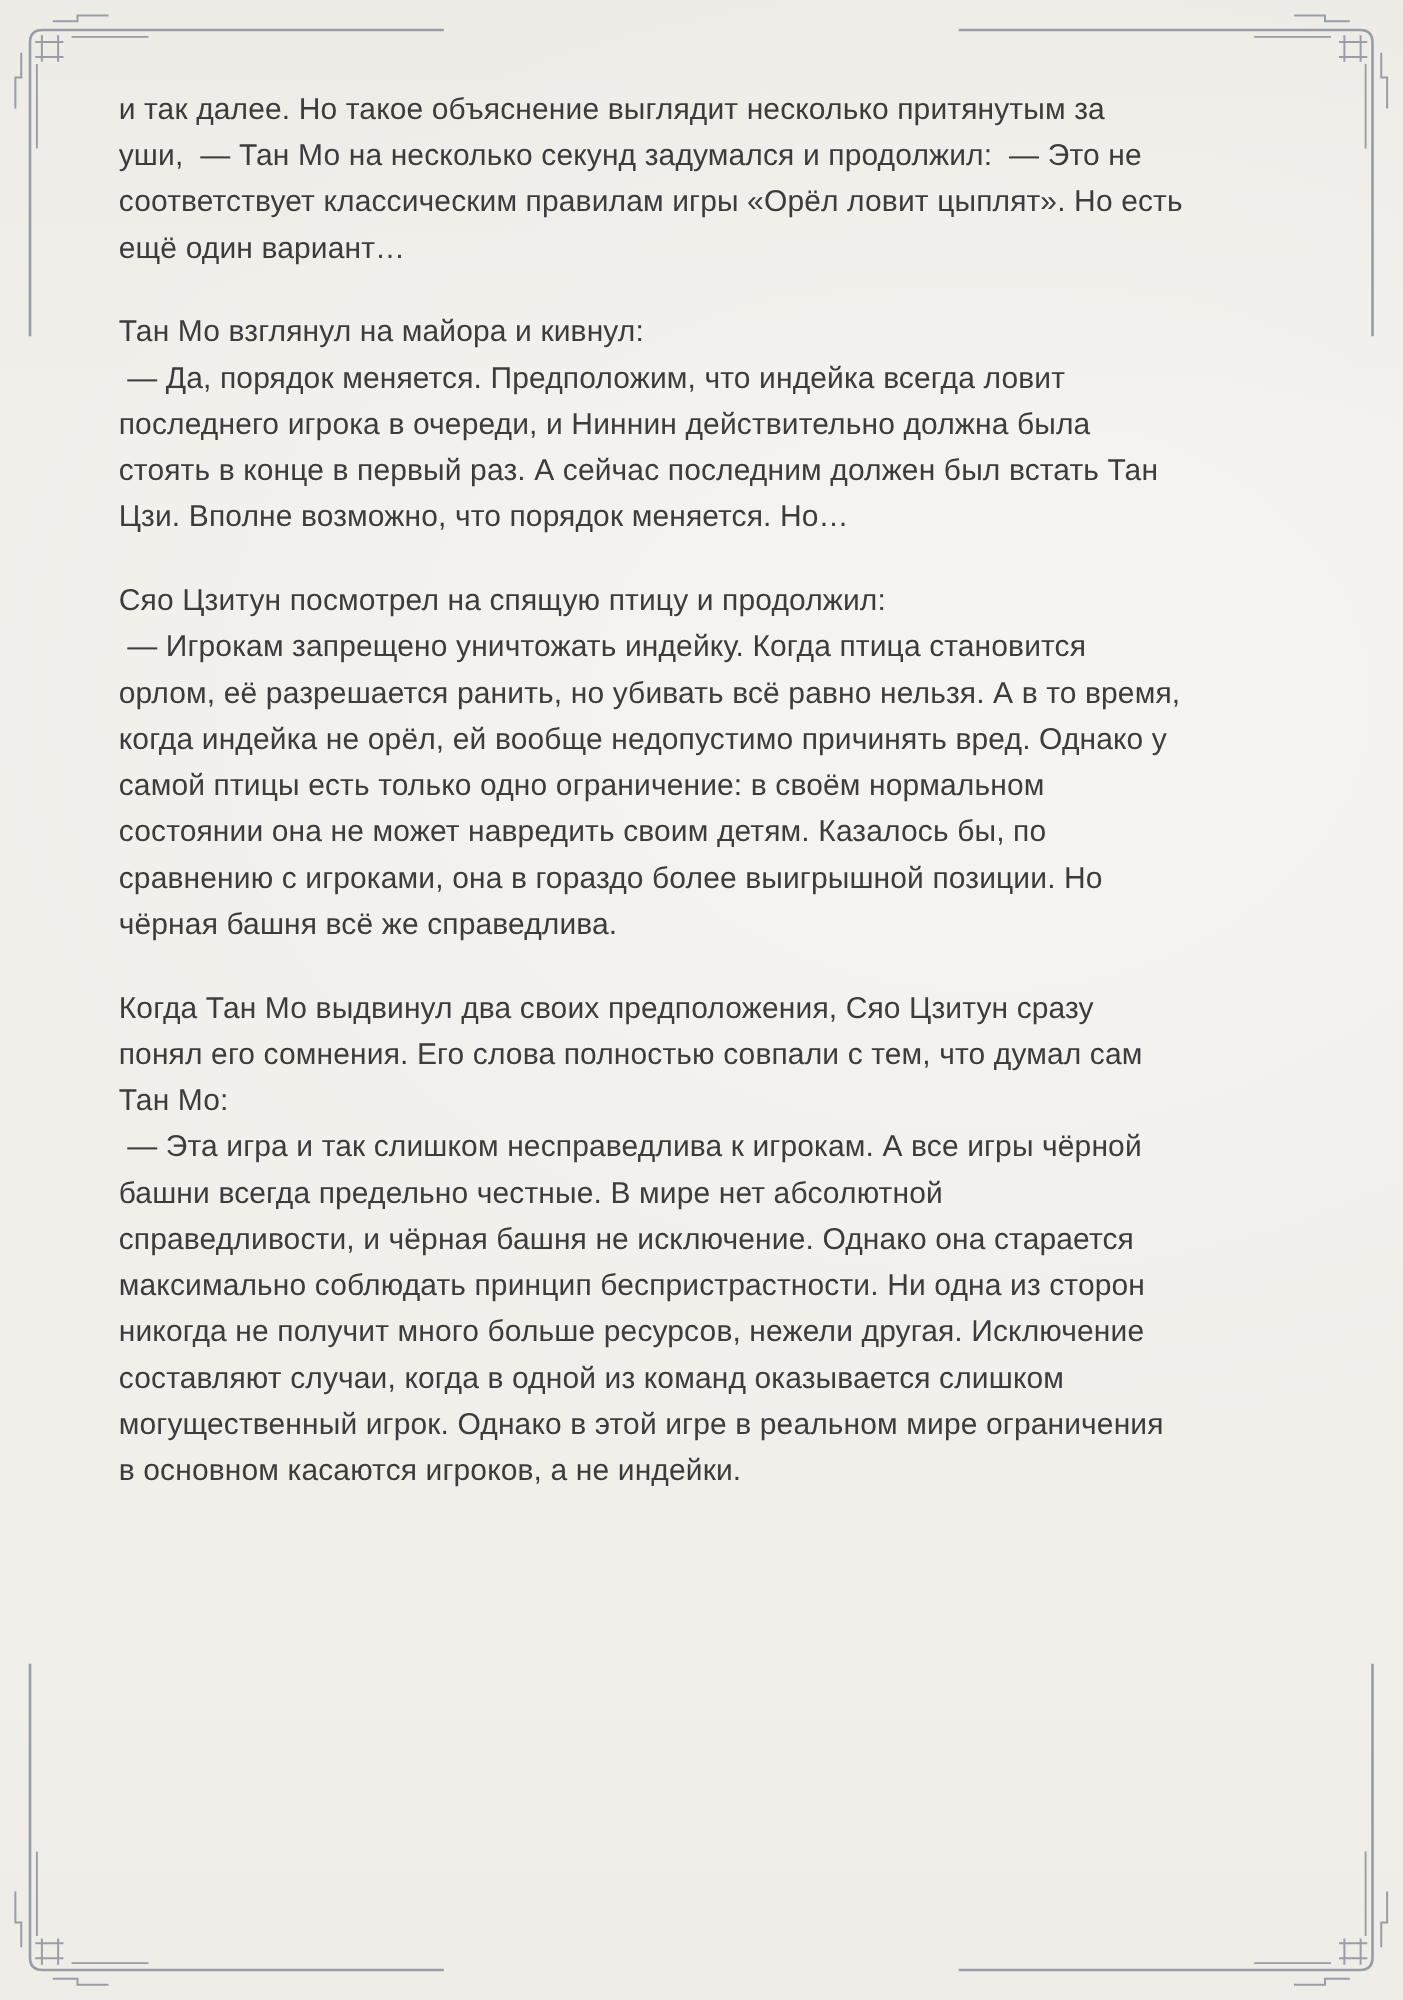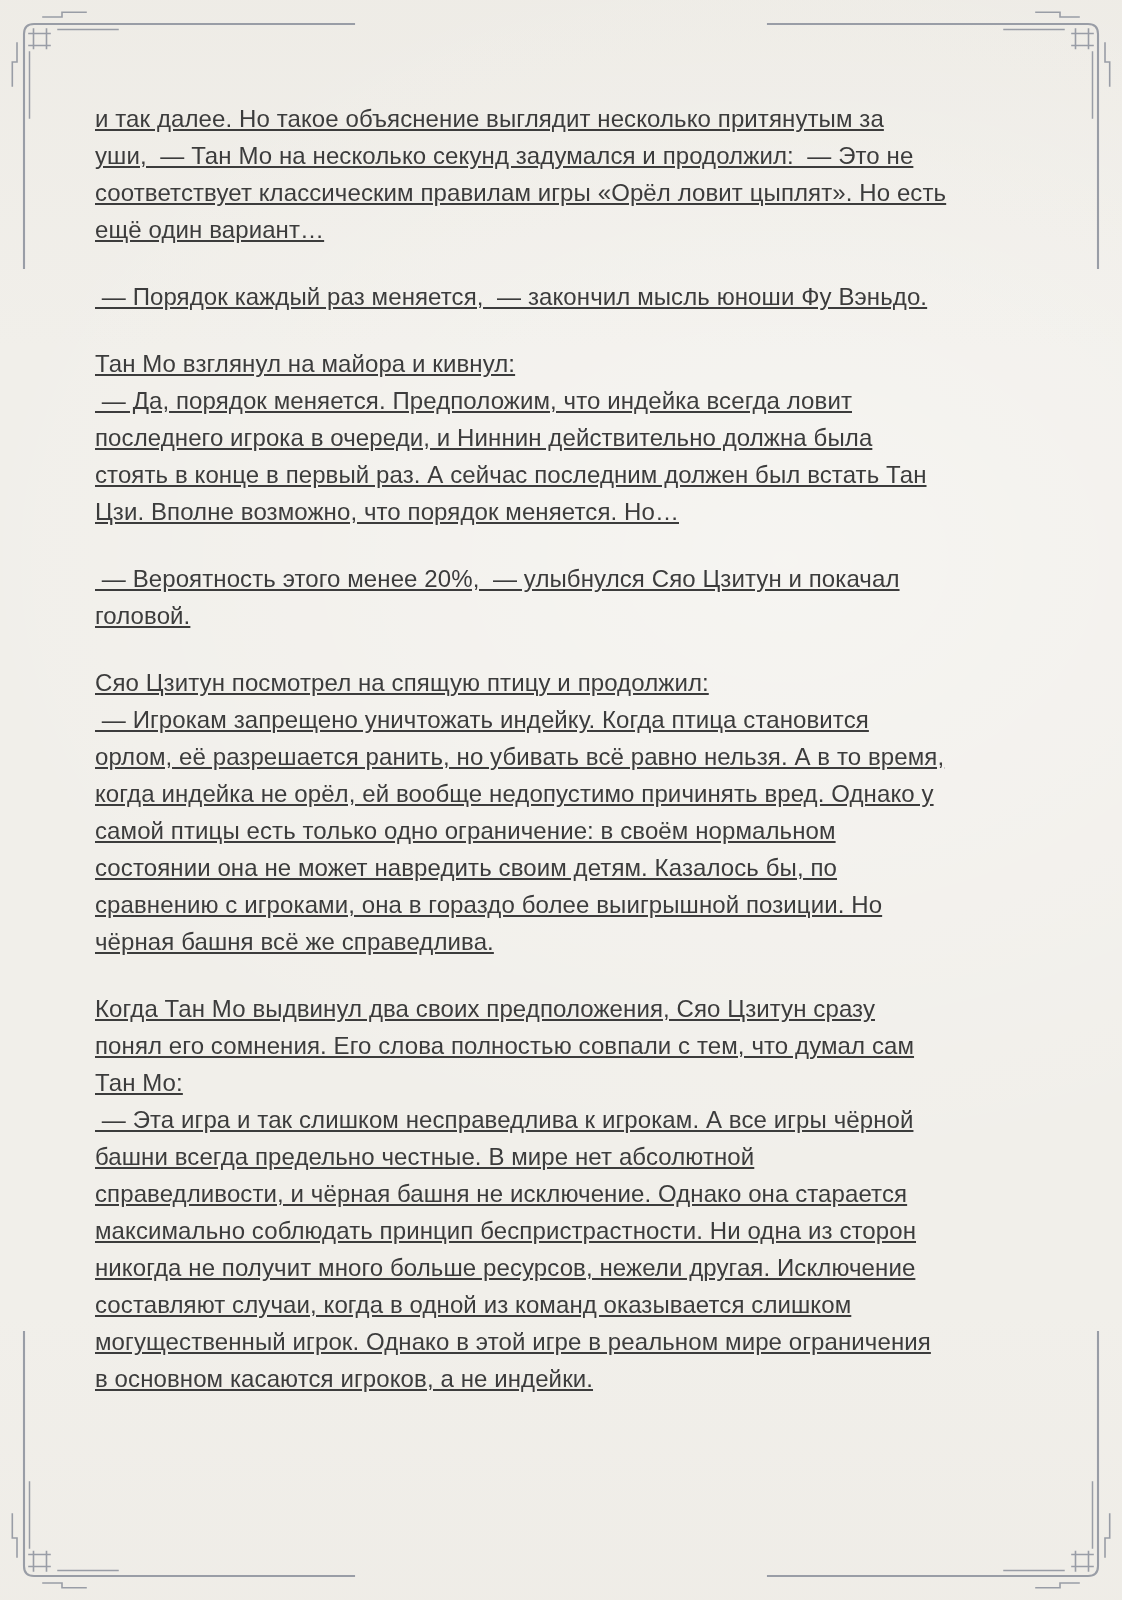--- a/index.html
+++ b/index.html
@@ -21,27 +21,26 @@
   .frame-svg {
     position: absolute;
     left: 0; top: 0;
     width: 1122px;
     height: 1600px;
     pointer-events: none;
   }
   .page-text {
     position: absolute;
     left: 95px;
-    top: 100px;
+    top: 69px;
     width: 965px;
     color: var(--text-color, #3c3c3c);
     font-size: 24px;
     line-height: 37px;
     letter-spacing: 0.1px;
-    text-decoration: underline;
   }
   .page-text p {
     margin: 30px 0 0 0;
     white-space: pre;
   }
   .page-text p:first-child {
     margin-top: 0;
   }
 </style>
 </head>
@@ -74,28 +73,25 @@
   <g transform="translate(1122,1600) scale(-1,-1)">
     <use href="#corner-motif" xlink:href="#corner-motif"></use>
   </g>
 </svg>
 
 <div class="page-text">
     <p>и так далее. Но такое объяснение выглядит несколько притянутым за
 уши,  — Тан Мо на несколько секунд задумался и продолжил:  — Это не
 соответствует классическим правилам игры «Орёл ловит цыплят». Но есть
 ещё один вариант…</p>
-    <p> — Порядок каждый раз меняется,  — закончил мысль юноши Фу Вэньдо.</p>
     <p>Тан Мо взглянул на майора и кивнул:
  — Да, порядок меняется. Предположим, что индейка всегда ловит
 последнего игрока в очереди, и Ниннин действительно должна была
 стоять в конце в первый раз. А сейчас последним должен был встать Тан
 Цзи. Вполне возможно, что порядок меняется. Но…</p>
-    <p> — Вероятность этого менее 20%,  — улыбнулся Сяо Цзитун и покачал
-головой.</p>
     <p>Сяо Цзитун посмотрел на спящую птицу и продолжил:
  — Игрокам запрещено уничтожать индейку. Когда птица становится
 орлом, её разрешается ранить, но убивать всё равно нельзя. А в то время,
 когда индейка не орёл, ей вообще недопустимо причинять вред. Однако у
 самой птицы есть только одно ограничение: в своём нормальном
 состоянии она не может навредить своим детям. Казалось бы, по
 сравнению с игроками, она в гораздо более выигрышной позиции. Но
 чёрная башня всё же справедлива.</p>
     <p>Когда Тан Мо выдвинул два своих предположения, Сяо Цзитун сразу
 понял его сомнения. Его слова полностью совпали с тем, что думал сам

